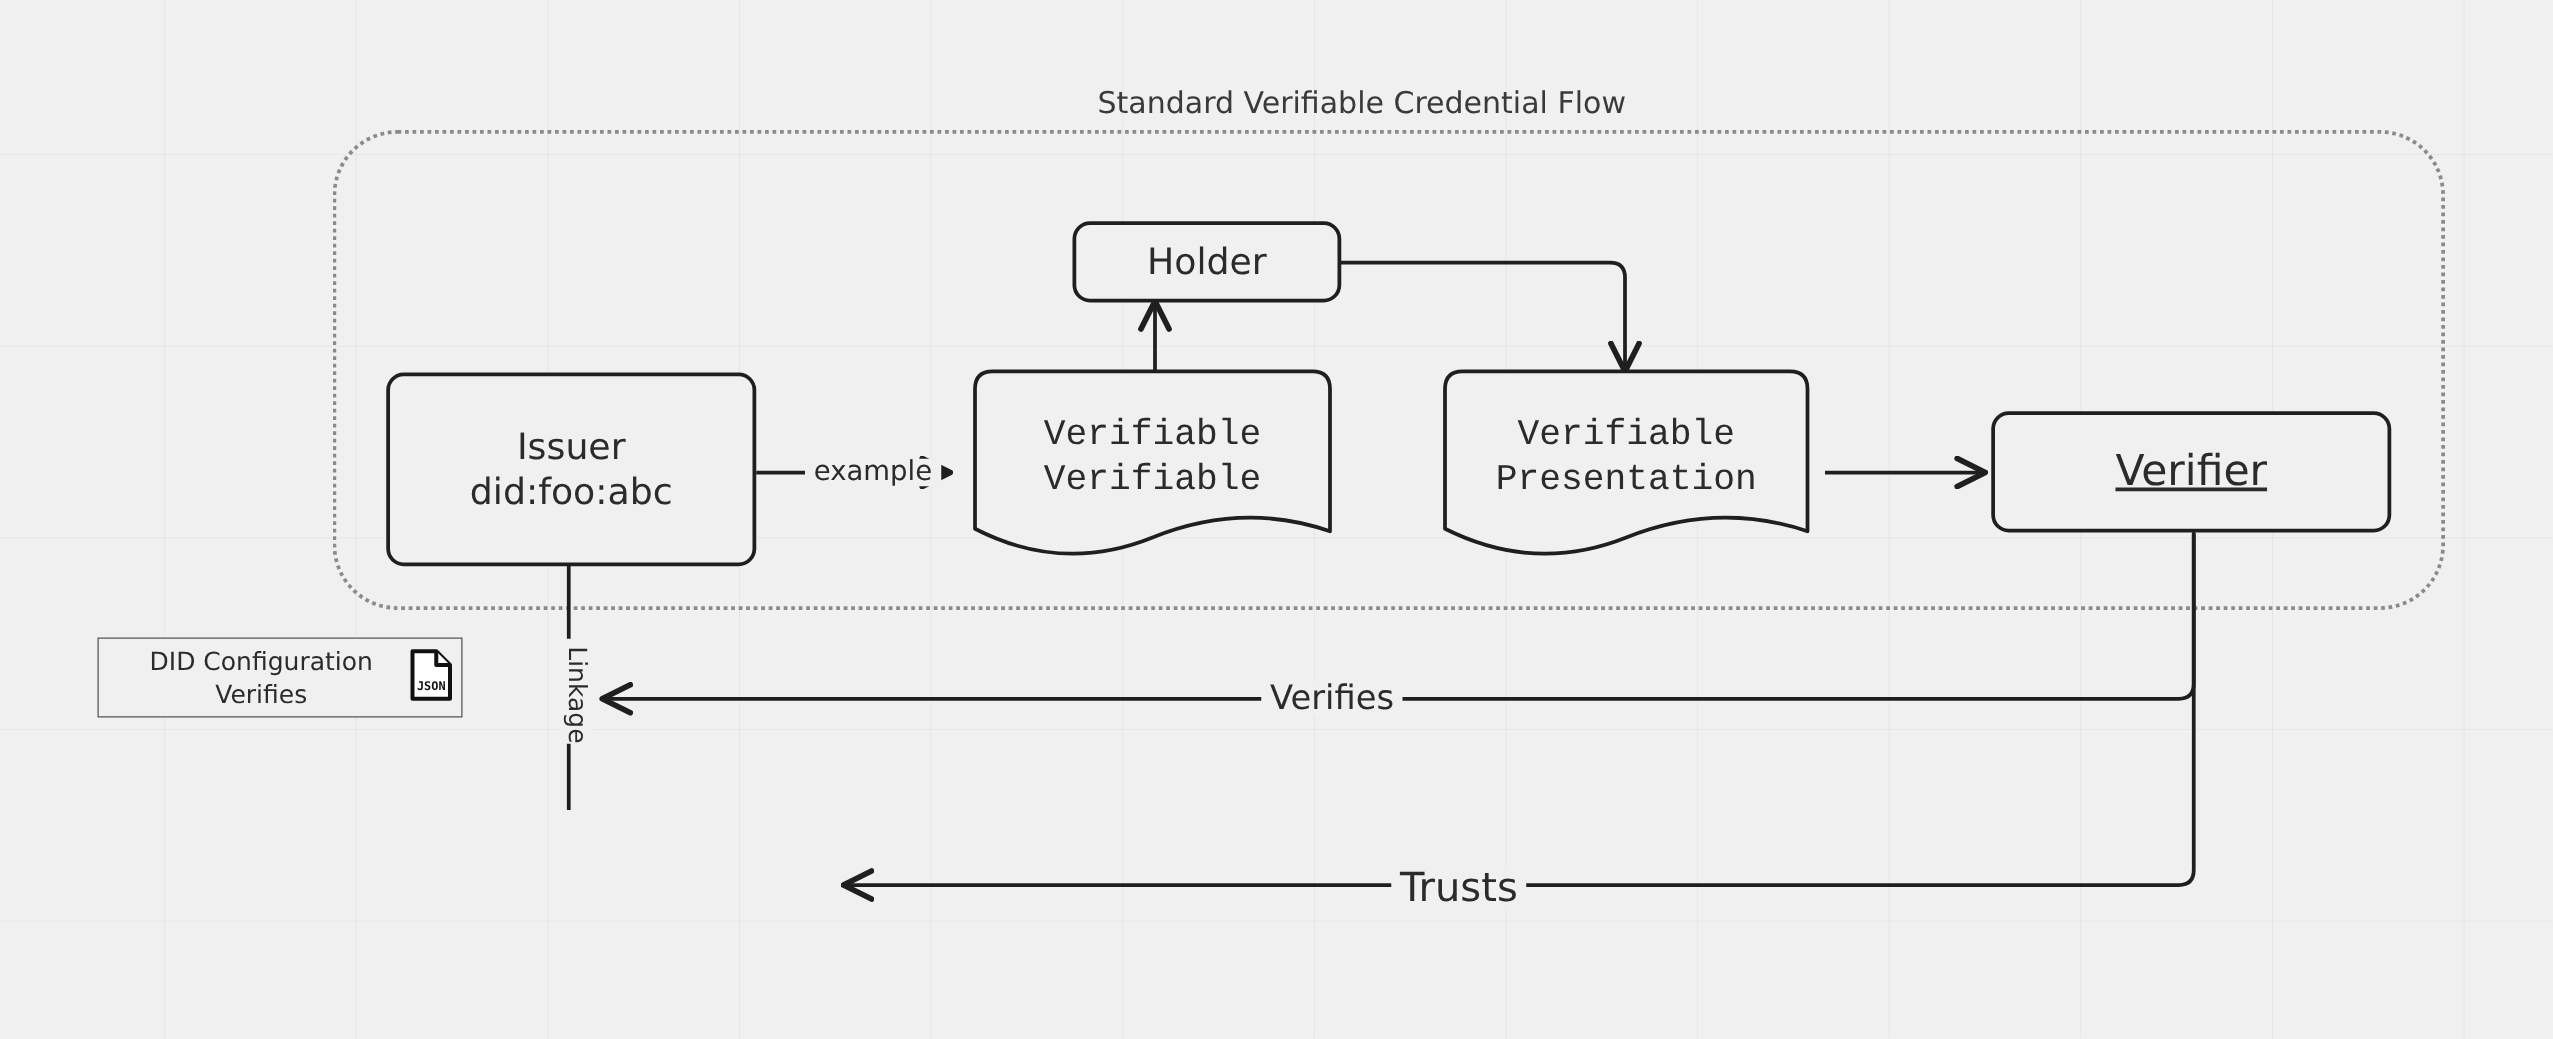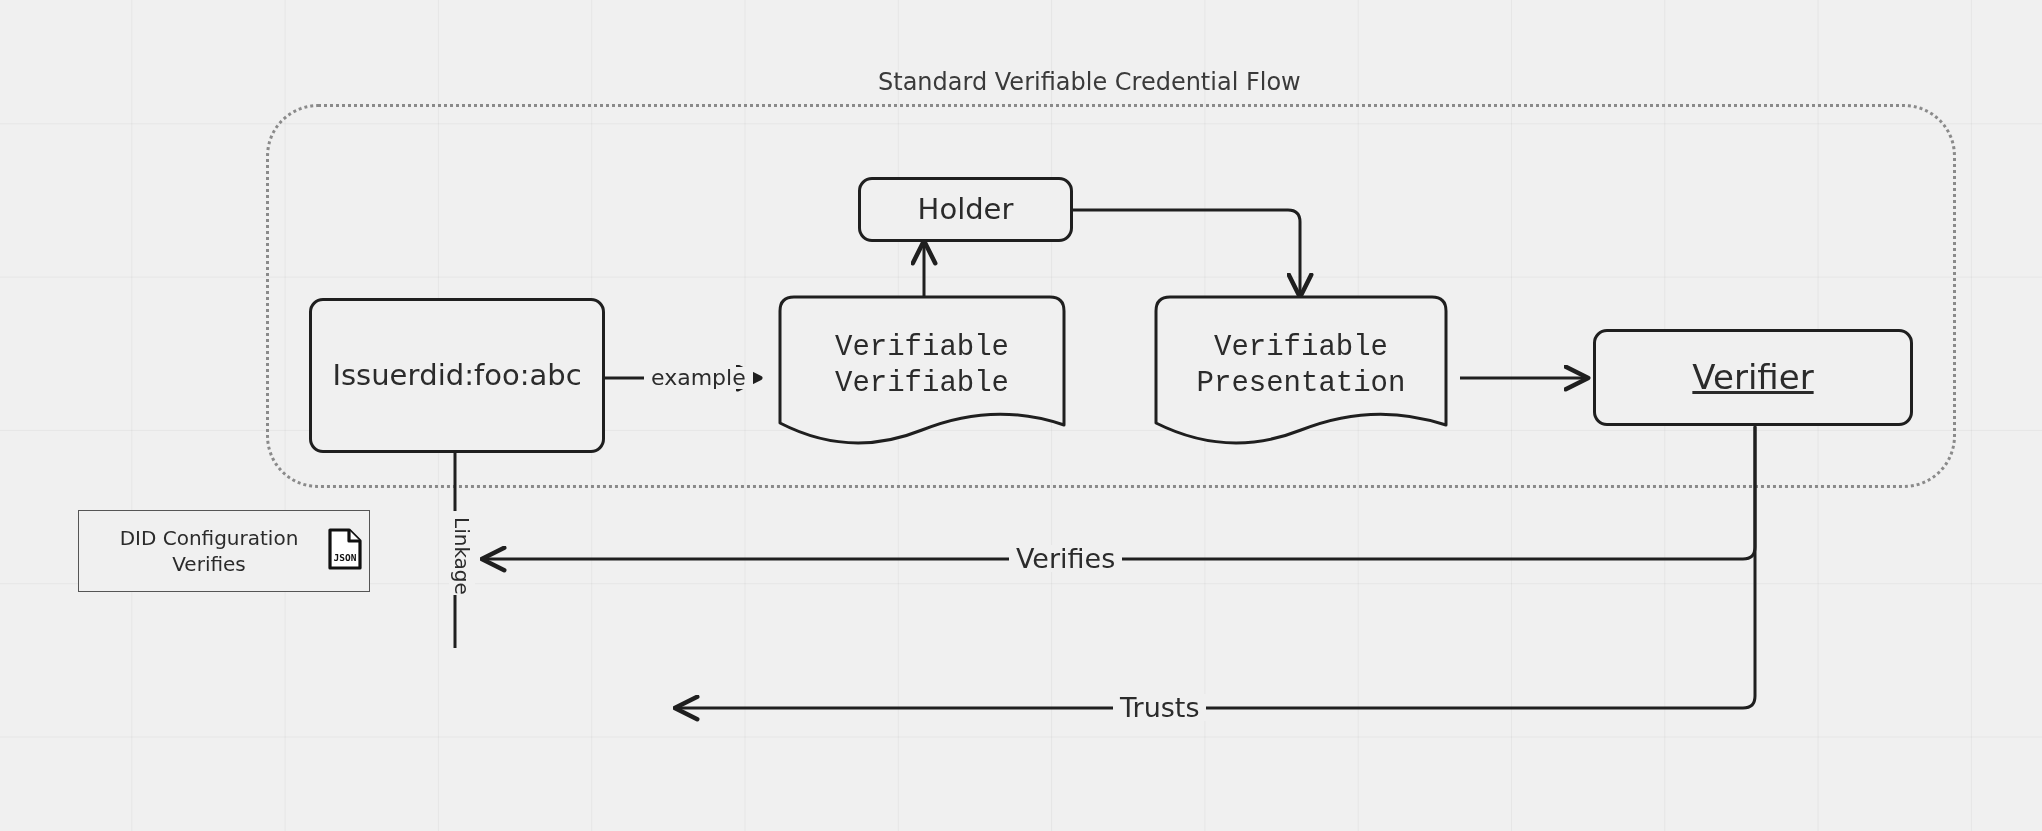--- a/index.html
+++ b/index.html
@@ -135,21 +135,21 @@
 
     <path d="M 1460 378 L 1586 378" fill="none" stroke="#1f1f1f" stroke-width="3" marker-end="url(#arrow)"></path>
 
     <path d="M 455 449 L 455 648" fill="none" stroke="#1f1f1f" stroke-width="3"></path>
 
     <path d="M 1755 427 L 1755 547 Q 1755 559 1743 559 L 484 559" fill="none" stroke="#1f1f1f" stroke-width="3" stroke-linecap="round" stroke-linejoin="round" marker-end="url(#arrow)"></path>
 
     <path d="M 1755 427 L 1755 696 Q 1755 708 1743 708 L 677 708" fill="none" stroke="#1f1f1f" stroke-width="3" stroke-linecap="round" stroke-linejoin="round" marker-end="url(#arrow)"></path>
   </svg>
 
-  <div class="node rounded-box" style="left:309px; top:298px; width:296px; height:155px; font-size:29px; flex-direction:row;">
+  <div class="node rounded-box" style="left:309px; top:298px; width:296px; height:155px; font-size:29px; flex-direction:column;">
     <span>Issuer</span>
     <span>did:foo:abc</span>
   </div>
 
   <div class="node rounded-box" style="left:816px; top:177px; width:215px; height:65px; font-size:29px;margin-left:42px;">
     <span>Holder</span>
   </div>
 
   <div class="doc-node" style="left:764px; top:295px; width:316px; height:160px;">
     <svg width="316" height="160" viewBox="0 0 316 160">
@@ -170,36 +170,36 @@
     <div class="doc-label" style="font-size:29px; margin-top:-18px;">
       <div>Verifiable</div>
       <div>Presentation</div>
     </div>
   </div>
 
   <div class="node rounded-box" style="left:1593px; top:329px; width:320px; height:97px; font-size:34px;text-decoration:underline;">
     <span>Verifier</span>
   </div>
 
-  <div class="plain-box" style="left:78px; top:510px; width:292px; height:82px;">
+  <div class="plain-box" style="left:78px; top:510px; width:292px; height:64px;">
     <div class="pb-text" style="font-size:20px;">
       <div>DID Configuration</div>
       <div>Verifies</div>
     </div>
     <span class="json-icon">
       <svg width="36" height="44" viewBox="0 0 36 44">
         <path d="M 3 3 L 22 3 L 33 14 L 33 41 L 3 41 Z" fill="#ffffff" stroke="#111" stroke-width="3.2" stroke-linejoin="round"></path>
         <path d="M 22 3 L 22 14 L 33 14" fill="#ffffff" stroke="#111" stroke-width="3.2" stroke-linejoin="round"></path>
         <text x="18" y="34" font-family="'DejaVu Sans Mono','Liberation Mono',monospace" font-size="9.5" font-weight="bold" fill="#111" text-anchor="middle">JSON</text>
       </svg>
     </span>
   </div>
 
 
   <div class="edge-label" style="left:644px; top:367px; font-size:22px;">example</div>
 
   <div class="edge-label vertical" style="left:420px; top:540px; width:72px; text-align:center; font-size:20px;">Linkage</div>
 
   <div class="edge-label" style="left:1009px; top:545px; font-size:27px;">Verifies</div>
 
-  <div class="edge-label" style="left:1113px; top:694px; font-size:27px;">Trusts</div>
+  <div class="edge-label" style="left:1113px; top:694px; font-size:32px;">Trusts</div>
 
 </div>
 
 </body></html>

